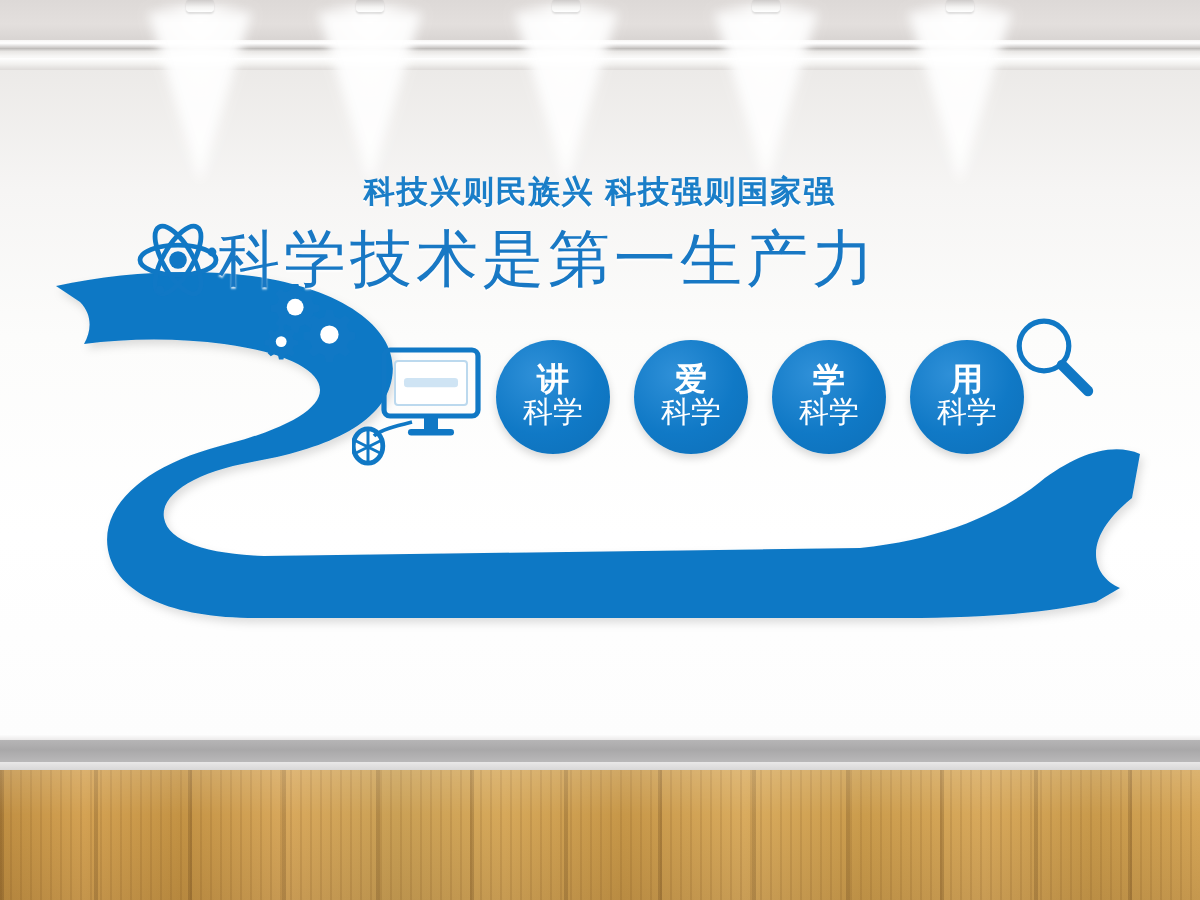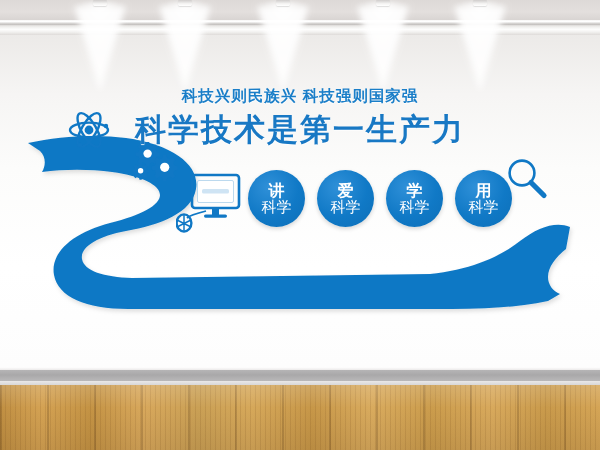--- a/index.html
+++ b/index.html
@@ -86,23 +86,22 @@
   
   .art{position:absolute;left:0;top:35px;width:600px;height:300px;}
   .art svg{position:absolute;left:0;top:0;}
   .subtitle{
     position:absolute;left:0;top:51px;width:600px;text-align:center;
     font-size:15.5px;font-weight:bold;color:#1a7ec8;letter-spacing:1px;
     text-shadow:0 1px 0 rgba(255,255,255,.9);
   }
   .maintitle{
     position:absolute;left:0;top:74px;width:548px;text-align:center;
-    font-size:31px;font-weight:bold;color:#1878c4;letter-spacing:2px;
+    font-size:31px;font-weight:normal;color:#1878c4;letter-spacing:2px;
     text-shadow:0 1px 1px rgba(255,255,255,.85);
-    padding-left:26px;
   }
 
   .circle{
     position:absolute;width:57px;height:57px;border-radius:50%;
     background:radial-gradient(circle at 36% 30%,#2f90d8 0%,#1079c6 55%,#0d6fb8 100%);
     box-shadow:0 2px 4px rgba(0,0,0,.16);
     color:#fff;display:flex;flex-direction:column;
     align-items:center;justify-content:center;line-height:1.08;
   }
   .circle .c1{font-size:16px;font-weight:bold;}

